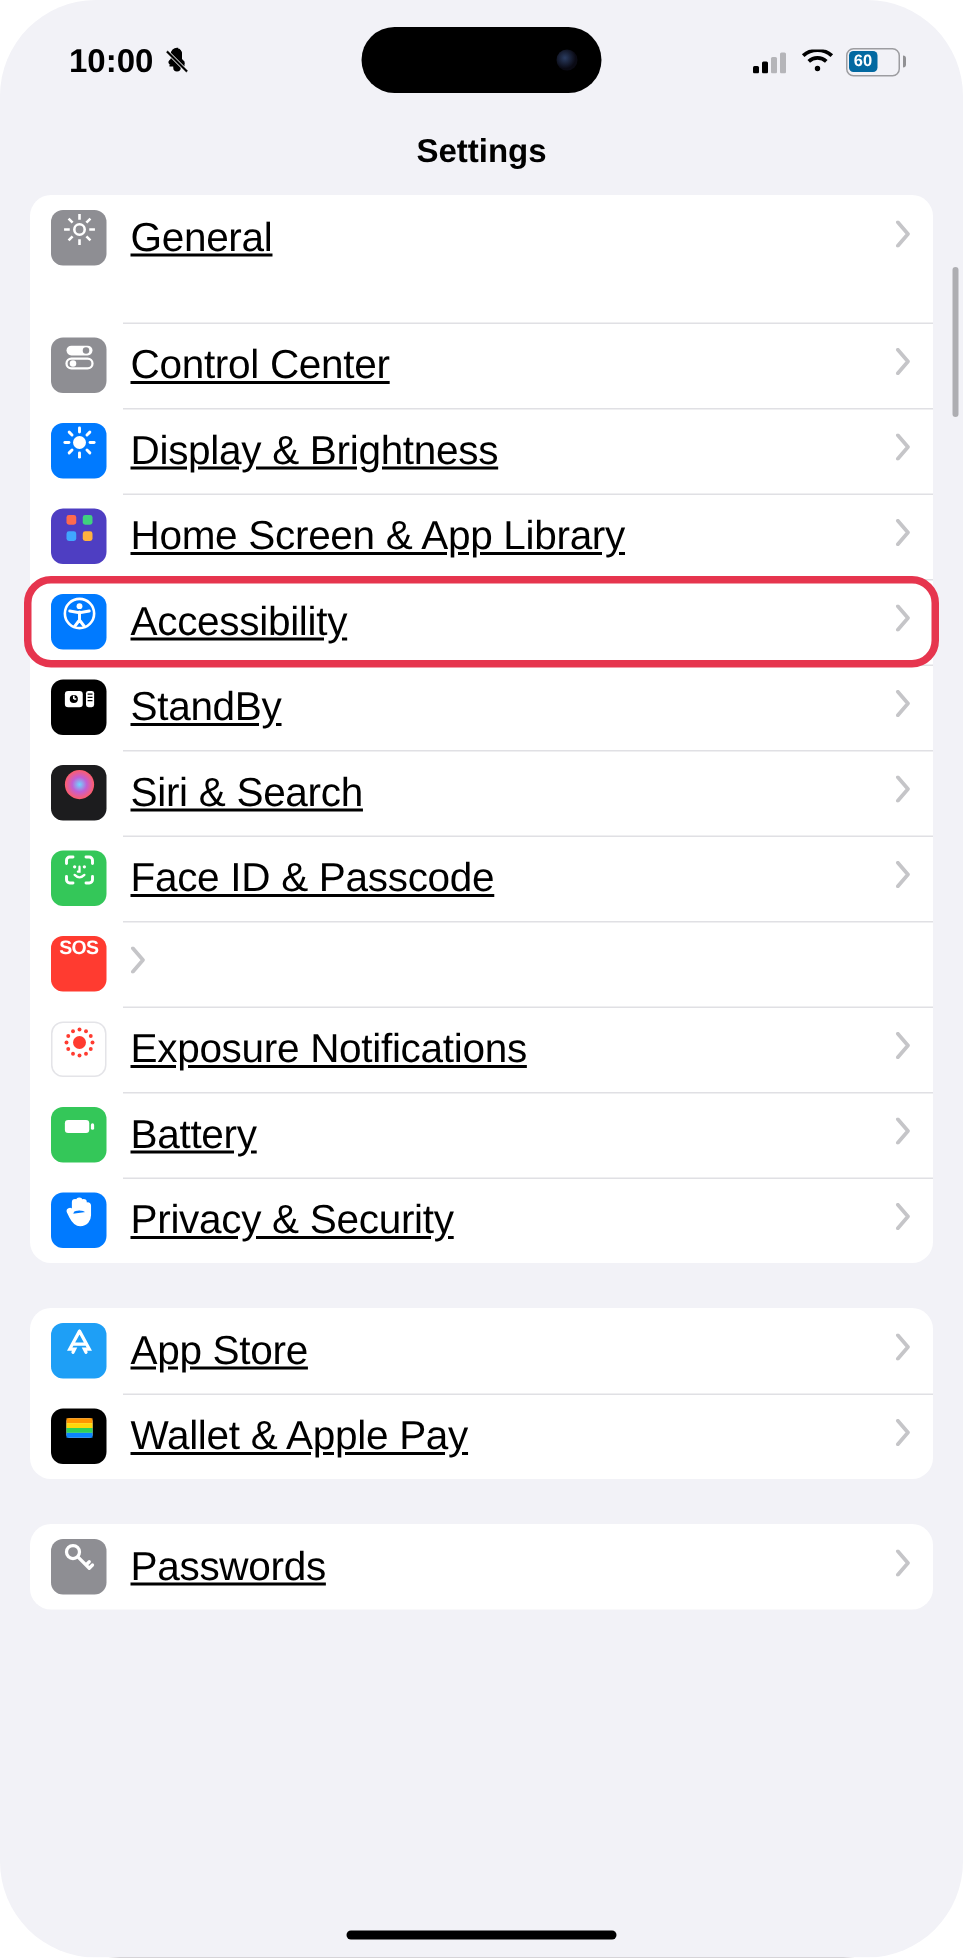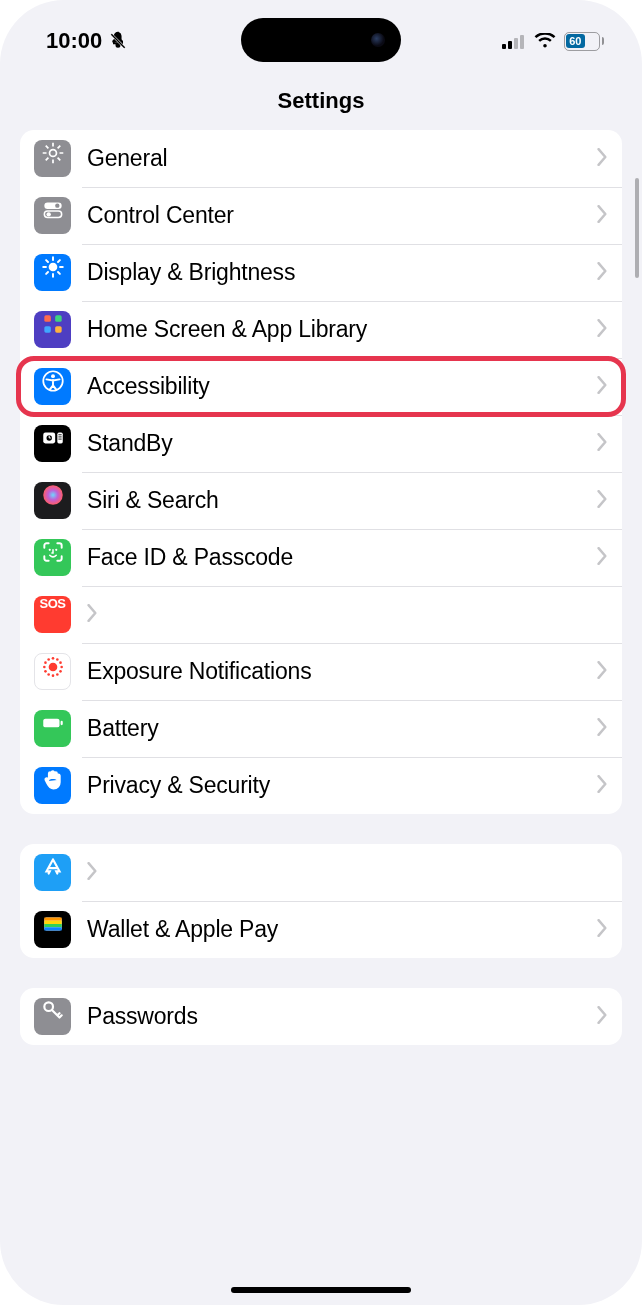--- a/index.html
+++ b/index.html
@@ -127,24 +127,25 @@
   }
   .row-icon {
     width:37px; height:37px;
     border-radius:8px;
     margin-right:16px;
     display:flex;align-items:flex-start;justify-content:center;
     flex-shrink:0;
     color:#fff;
   }
   .row-label {
-    font-size: 23px;
+    font-size: 27px;
     color:#000;
     flex:1;
     letter-spacing: -.2px;
+    text-decoration: underline;
   }
   .row-chevron {
     color:#c5c5c8;
     flex-shrink:0;
   }
   .highlight {
     position:absolute;
     border: 5px solid #e6354e;
     border-radius: 18px;
     left: -4px; right: -4px;
@@ -231,21 +232,21 @@
                   <line x1="11.999999999999998" y1="6" x2="11.999999999999998" y2="2.5"></line>
                   <line x1="16.242640687119284" y1="7.757359312880714" x2="18.7175144212722" y2="5.282485578727797"></line>
                 </g>
               </svg>
             </div>
             <div class="row-label">General</div>
             <div class="row-chevron"><svg width="11" height="18" viewBox="0 0 9 16" fill="none">
                 <path d="M1 1l6 7-6 7" stroke="#c5c5c8" stroke-width="2.2" stroke-linecap="round" stroke-linejoin="round"></path>
               </svg></div>
           </div>
-          <div class="row" style="position: relative;">
+          <div class="row" style="position: relative; margin-top: 28px;">
             <div class="row-icon" style="background: rgb(142, 142, 147);">
               <svg width="26" height="26" viewBox="0 0 24 24">
                 <rect x="4" y="5" width="16" height="6" rx="3" fill="#fff"></rect>
                 <circle cx="16" cy="8" r="2" fill="#8e8e93"></circle>
                 <rect x="4" y="13" width="16" height="6" rx="3" fill="none" stroke="#fff" stroke-width="1.4"></rect>
                 <circle cx="8" cy="16" r="2" fill="#fff"></circle>
               </svg>
             </div>
             <div class="row-label">Control Center</div>
             <div class="row-chevron"><svg width="11" height="18" viewBox="0 0 9 16" fill="none">
@@ -409,20 +410,21 @@
               </svg></div>
           </div>
         </div>
         <div class="group">
           <div class="row" style="position: relative;">
             <div class="row-icon" style="background: rgb(30, 159, 246);">
               <svg width="26" height="26" viewBox="0 0 24 24">
                 <path d="M12 5l-6 11h3l-1 2M12 5l6 11h-3l1 2M8.5 13h7" stroke="#fff" stroke-width="2" stroke-linecap="round" fill="none"></path>
               </svg>
             </div>
+            <div class="row-label">App Store</div>
             <div class="row-chevron"><svg width="11" height="18" viewBox="0 0 9 16" fill="none">
                 <path d="M1 1l6 7-6 7" stroke="#c5c5c8" stroke-width="2.2" stroke-linecap="round" stroke-linejoin="round"></path>
               </svg></div>
           </div>
           <div class="row" style="position: relative;">
             <div class="row-icon" style="background: rgb(0, 0, 0);">
               <svg width="26" height="26" viewBox="0 0 24 24">
                 <rect x="4" y="6" width="16" height="12" rx="2" fill="#fff"></rect>
                 <rect x="4" y="6" width="16" height="3" fill="#ff9500"></rect>
                 <rect x="4" y="9" width="16" height="3" fill="#ffd60a"></rect>

